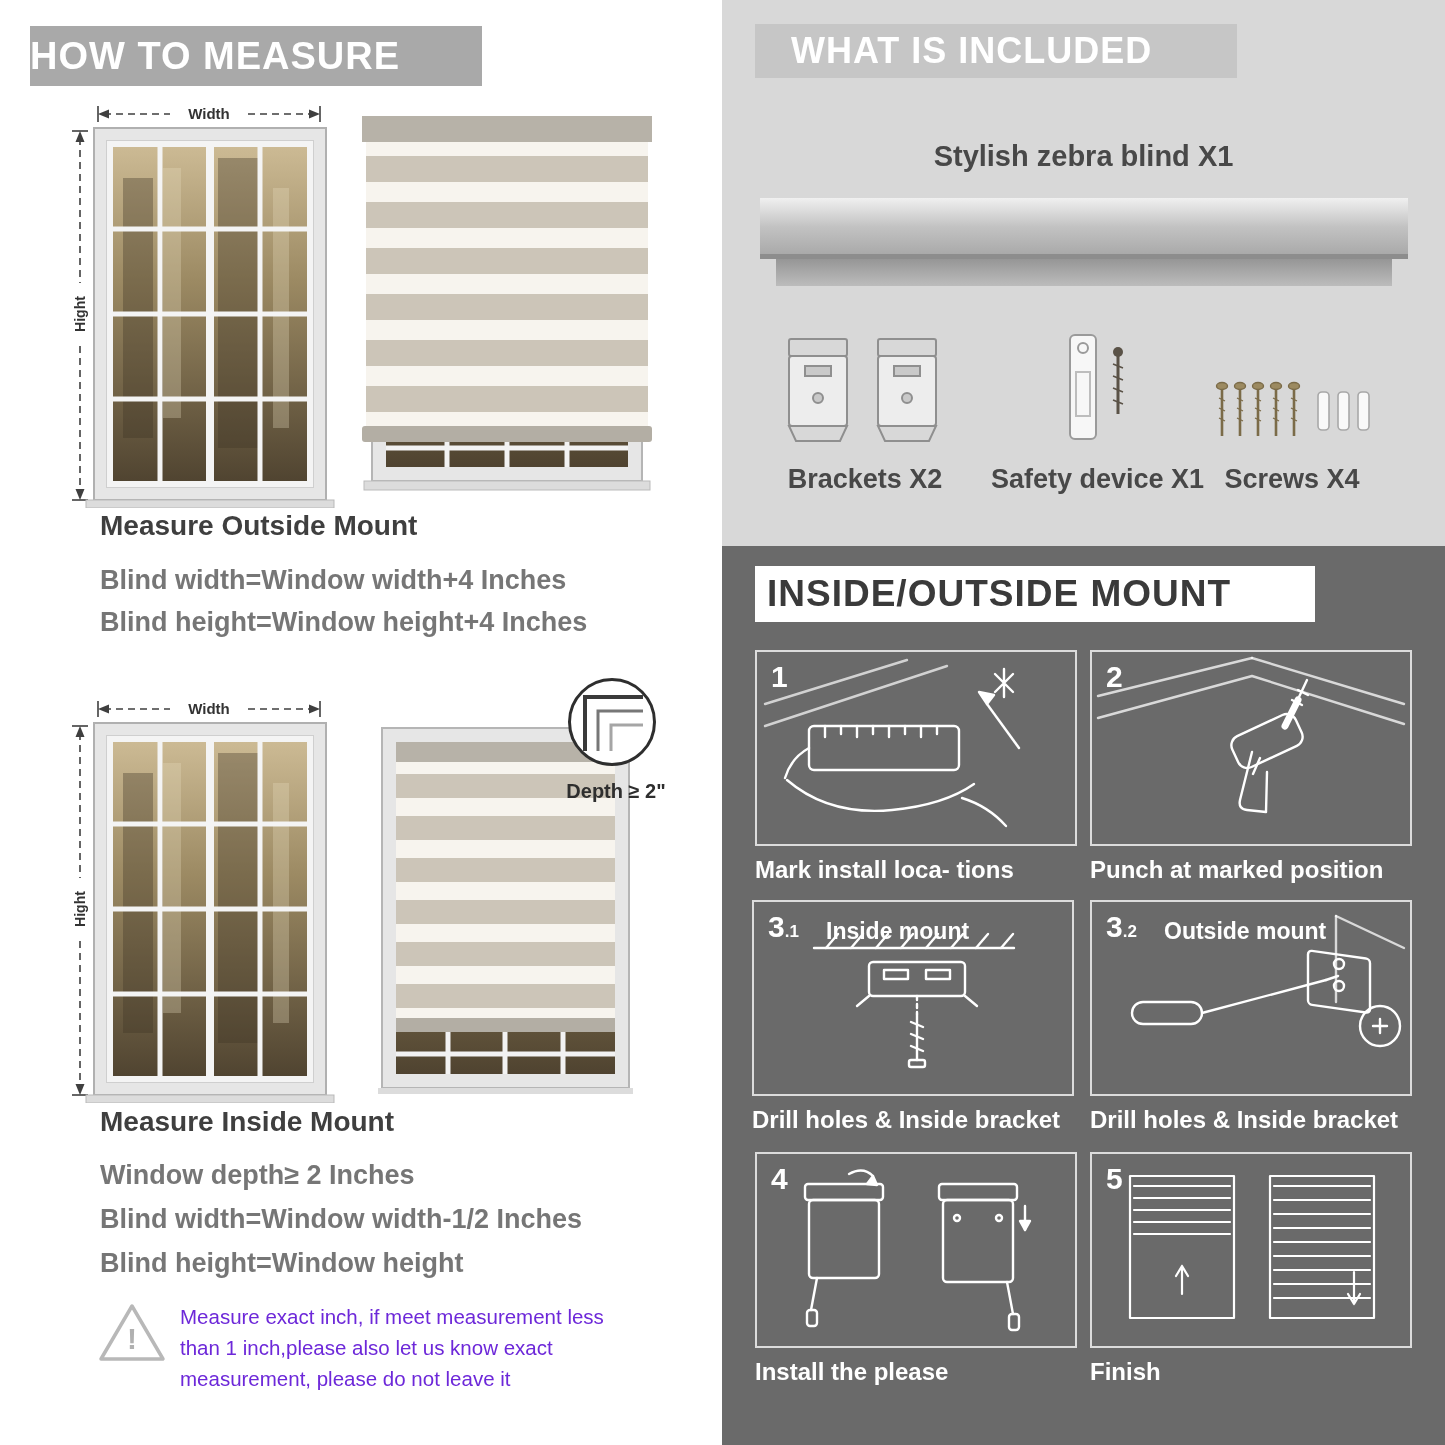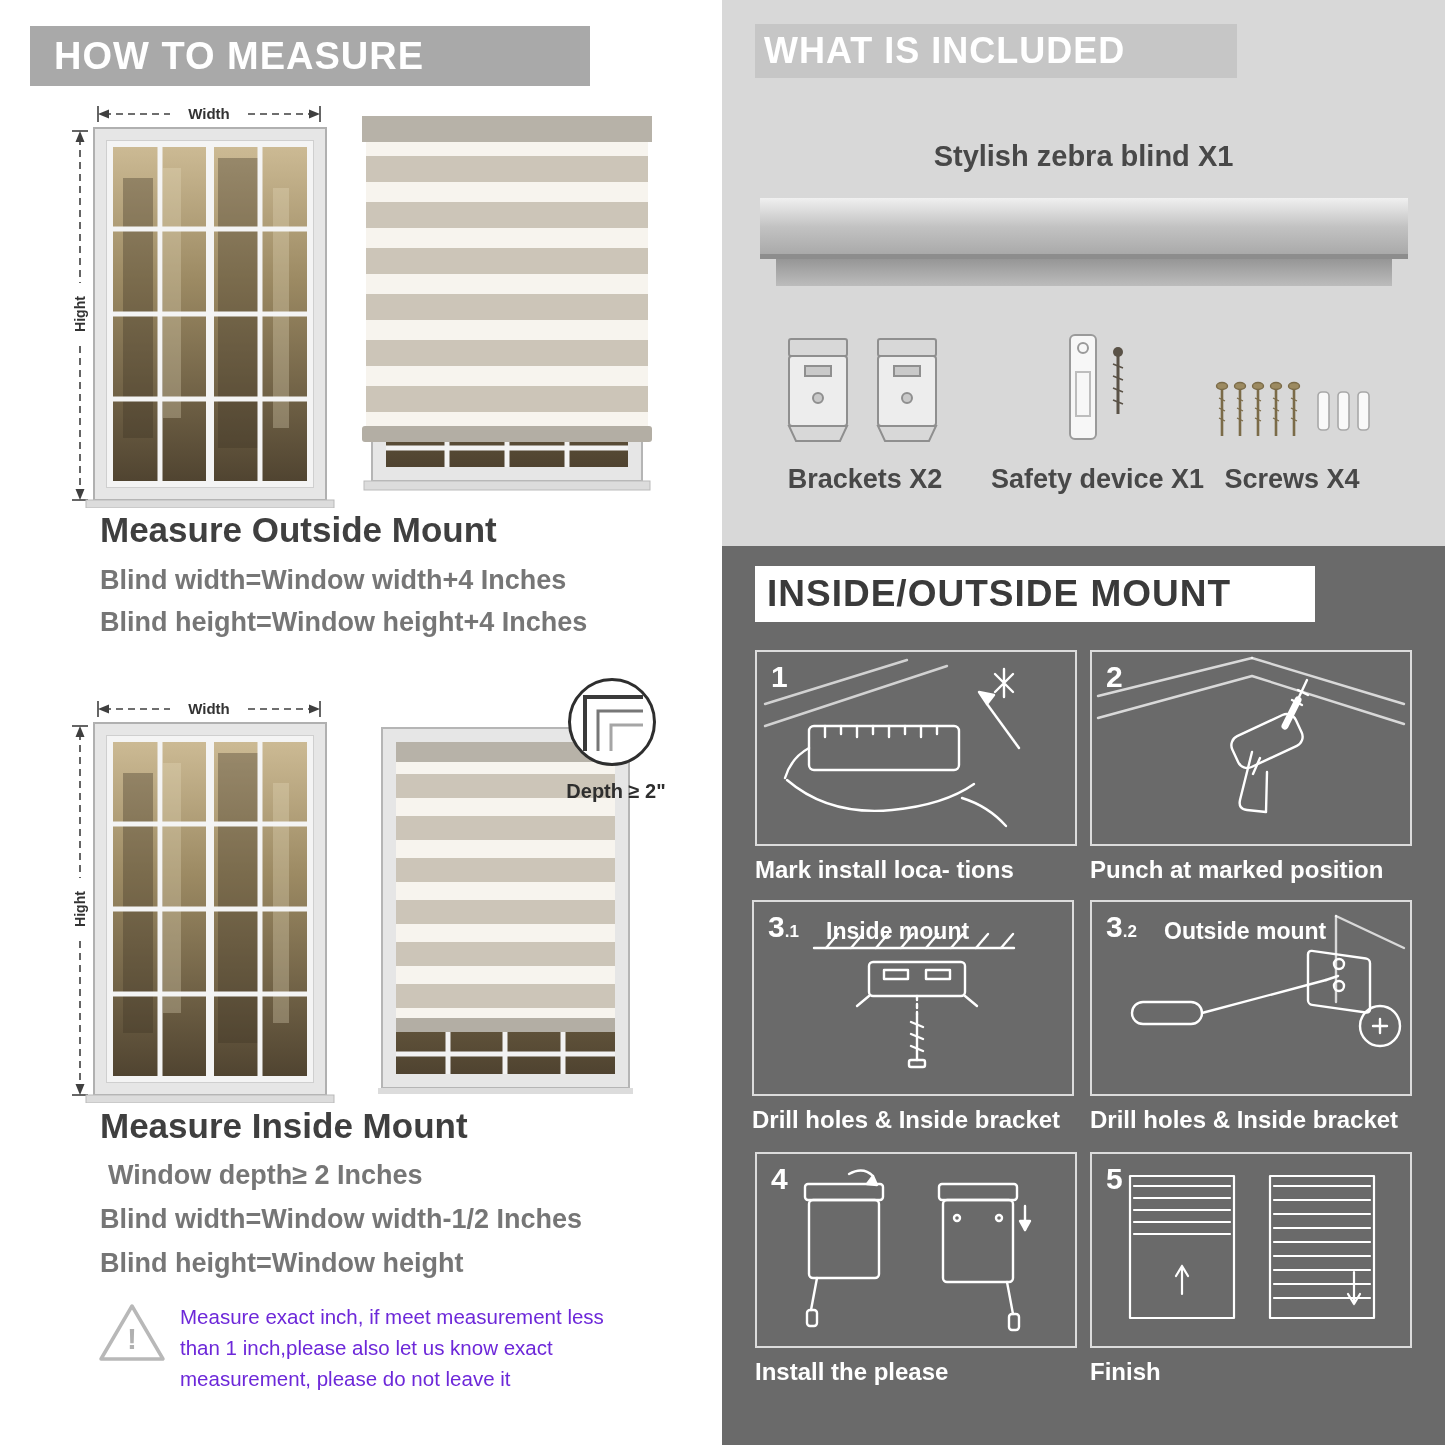--- a/index.html
+++ b/index.html
@@ -5,45 +5,45 @@
   * { margin:0; padding:0; box-sizing:border-box; }
   html,body { background:#ffffff; }
   .page {
     position:relative; width:1445px; height:1445px; background:#ffffff;
     font-family:"Liberation Sans", sans-serif; overflow:hidden;
   }
   .banner { position:absolute; display:flex; align-items:center; font-weight:bold; }
 
   
   .measure-col { position:absolute; left:0; top:0; width:722px; height:1445px; background:#ffffff; }
-  .banner-left { left:30px; top:26px; width:560px; height:60px; background:#a9a9a9;
-                 color:#ffffff; font-size:38px; padding-left:24px; letter-spacing:1px; }
+  .banner-left { left:30px; top:26px; width:452px; height:60px; background:#a9a9a9;
+                 color:#ffffff; font-size:38px; letter-spacing:1px; }
   .win1   { position:absolute; left:68px;  top:98px; }
   .blind1 { position:absolute; left:362px; top:116px; }
   .win2   { position:absolute; left:68px;  top:693px; }
   .blind2 { position:absolute; left:378px; top:722px; }
-  .m-title { position:absolute; left:100px; font-size:35px; font-weight:bold; color:#3f3f3f; white-space:nowrap; }
+  .m-title { position:absolute; left:100px; font-size:28px; font-weight:bold; color:#3f3f3f; white-space:nowrap; }
   .t-outside { top:510px; }
   .t-inside  { top:1106px; }
   .formula { position:absolute; left:100px; font-size:27px; font-weight:bold; color:#767676; white-space:nowrap; }
   .f1 { top:565px; } .f2 { top:607px; }
-  .f3 { top:1160px;margin-left:8px; } .f4 { top:1204px;text-align:right; } .f5 { top:1248px; }
+  .f3 { top:1160px; } .f4 { top:1204px;text-align:right; } .f5 { top:1248px; }
   .depth-circle { position:absolute; left:568px; top:678px; width:88px; height:88px;
                   border:3px solid #2e2e2e; border-radius:50%; background:#ffffff;
                   overflow:hidden; z-index:3; }
   .depth-label { position:absolute; left:552px; top:780px; width:128px; text-align:center;
                  font-size:20px; font-weight:bold; color:#2e2e2e; z-index:3; }
   .warn-tri  { position:absolute; left:96px; top:1300px; }
   .warn-text { position:absolute; left:180px; top:1302px; font-size:20.5px;
                color:#6d28d9; line-height:1.5; }
 
   
   .included { position:absolute; left:722px; top:0; width:723px; height:546px; background:#d8d8d8; }
   .banner-included { left:33px; top:24px; width:482px; height:54px; background:#c6c6c6;
-                     color:#ffffff; font-size:36px; padding-left:9px; letter-spacing:1px; }
+                     color:#ffffff; font-size:36px; padding-left:36px; letter-spacing:1px; }
   .product-name { position:absolute; left:0; top:140px; width:100%; text-align:center;
                   font-size:29px; font-weight:bold; color:#484848; }
   .headrail { position:absolute; left:38px;  top:198px; }
   .brackets { position:absolute; left:64px;  top:336px; }
   .safety   { position:absolute; left:330px; top:330px; }
   .screws   { position:absolute; left:492px; top:378px; }
   .item-label { position:absolute; top:464px; font-size:27px; font-weight:bold;
                 color:#484848; text-align:center; white-space:nowrap; }
   .il-1 { left:33px;  width:220px; }
   .il-2 { left:258px; width:235px; }

